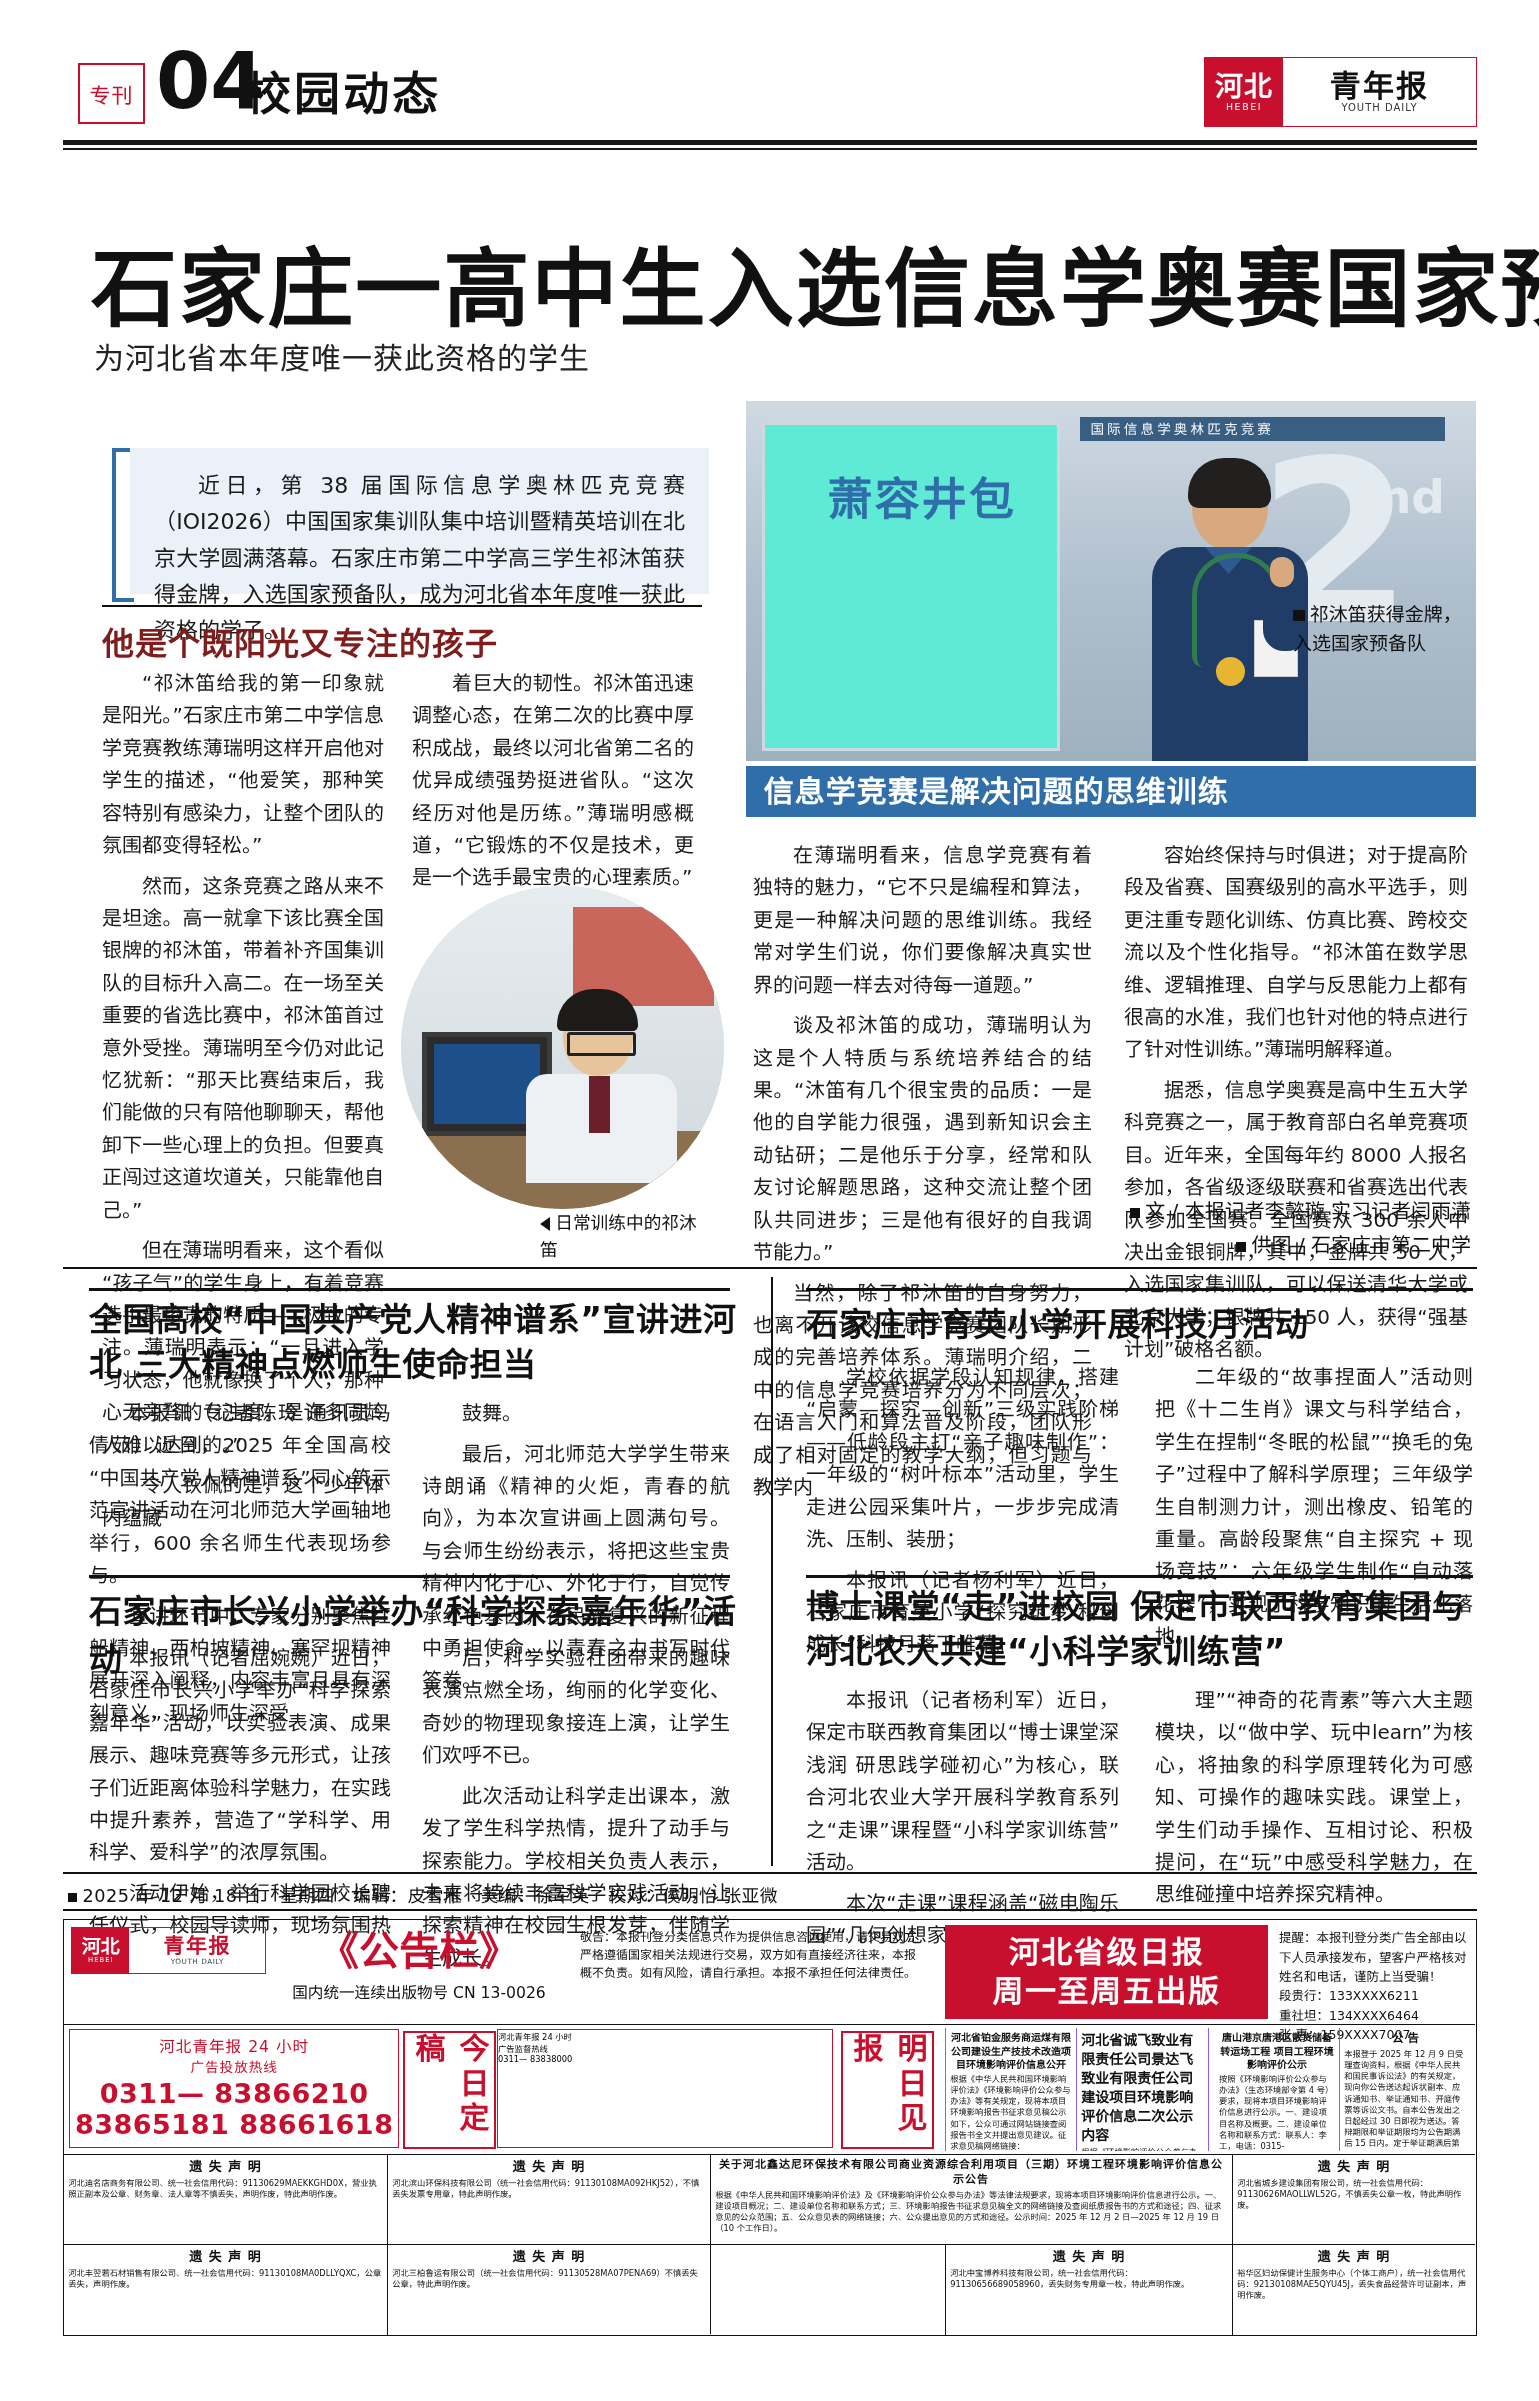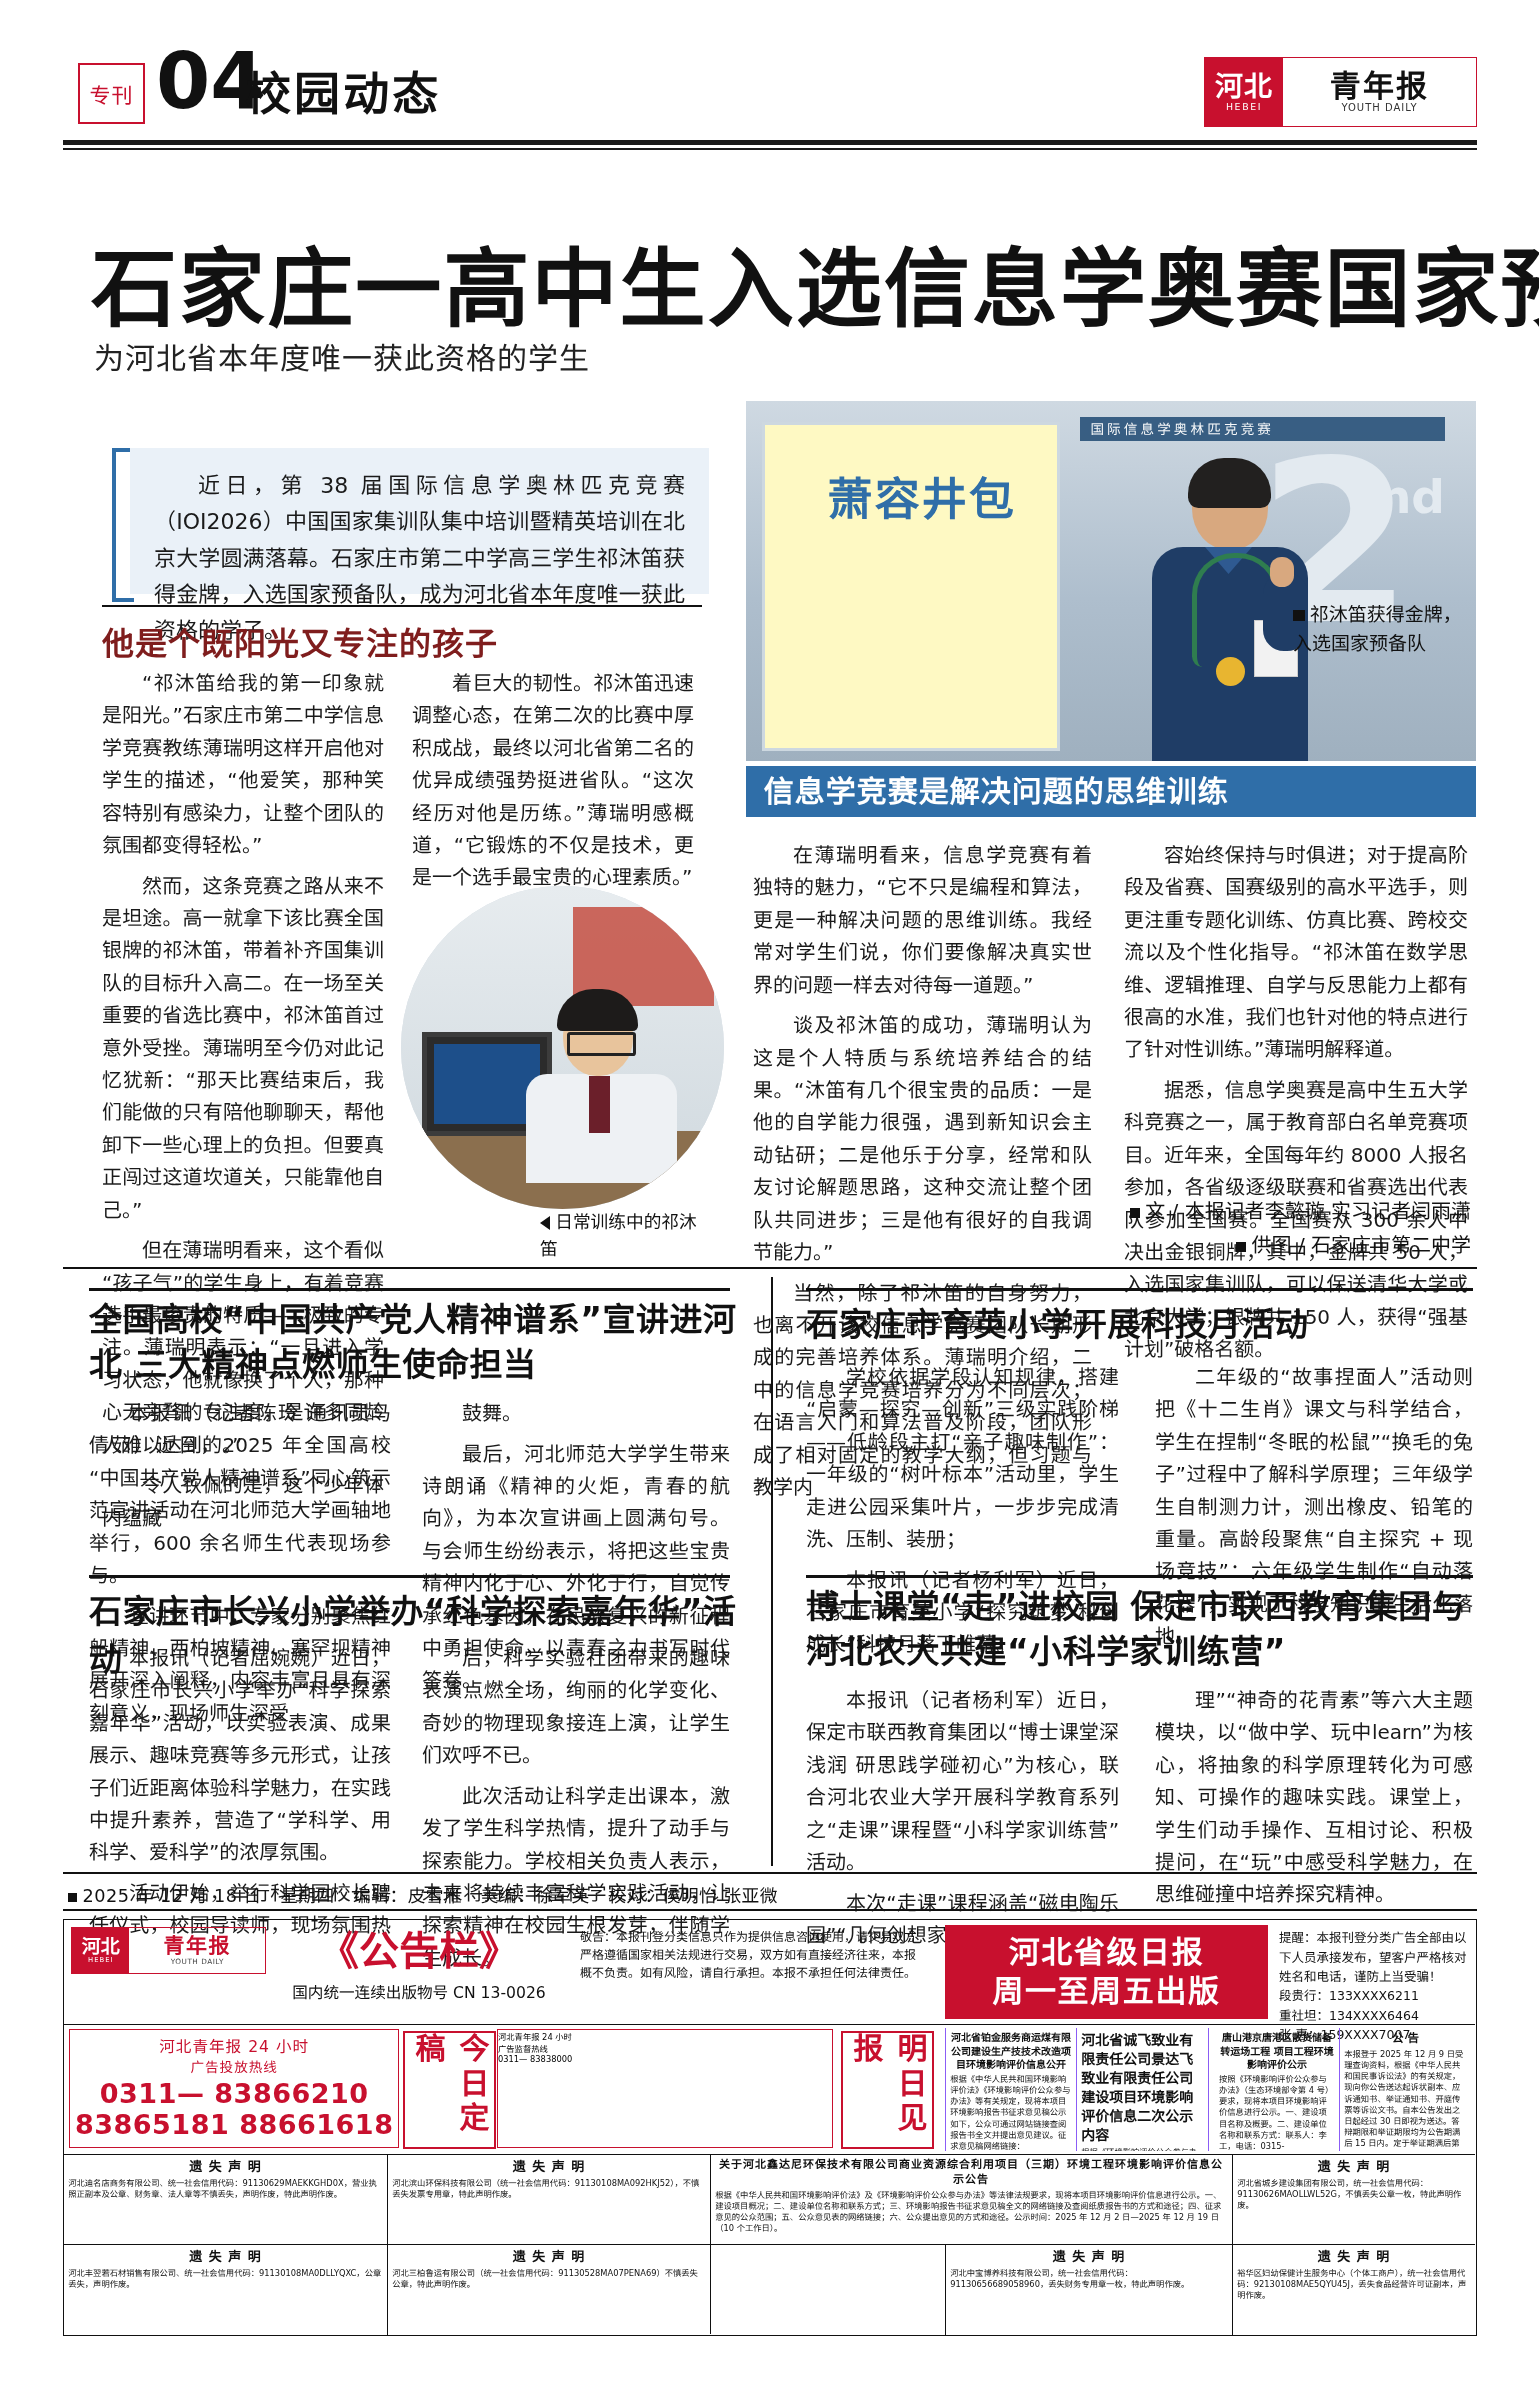--- a/index.html
+++ b/index.html
@@ -35,21 +35,21 @@
   
   .lead{position:absolute;left:130px;top:448px;width:579px;height:146px;background:#eaf1f8;
     padding:20px 24px;box-sizing:border-box;}
   .lead p{margin:0;font-size:22px;line-height:1.65;color:#1a1a1a;text-indent:2em;text-align:justify;}
   .lead-bracket{position:absolute;left:112px;top:448px;width:17.7px;height:146px;
     border-left:4.2px solid #2f6ea8;border-top:4.2px solid #2f6ea8;border-bottom:4.2px solid #2f6ea8;}
 
   
   .photo{position:absolute;left:746px;top:401px;width:730px;height:360px;overflow:hidden;background:#9fb6c6;}
   .ph-sky{position:absolute;inset:0;background:linear-gradient(180deg,#cfd9e2 0%, #aebecd 55%, #9fb0bf 100%);}
-  .ph-banner{position:absolute;left:15.6px;top:21px;width:292px;height:323px;background:#fef9c3;
+  .ph-banner{position:absolute;left:15.6px;top:21px;width:292px;height:323px;background:#5eead4;
     border:3.1px solid #cdd8e0;}
   .ph-banner .txt{position:absolute;left:63px;top:47px;font-size:45px;color:#2f6ea8;font-weight:bold;
     line-height:1.25;letter-spacing:2.1px;}
   .ph-num{position:absolute;right:63px;top:31px;font-size:224px;color:#e3eaf0;font-weight:bold;line-height:1;}
   .ph-nd{position:absolute;right:31px;top:68px;font-size:47px;color:#e3eaf0;font-weight:bold;}
   .ph-top-bar{position:absolute;right:31px;top:15.6px;width:365px;height:24px;background:#1f4a73;opacity:.85;}
   .ph-top-bar span{color:#fff;font-size:13.6px;line-height:24px;padding-left:10.4px;letter-spacing:3.1px;}
   .ph-person{position:absolute;left:396px;top:63px;width:172px;height:297px;}
   .ph-head{position:absolute;left:50px;top:0;width:76px;height:86px;background:#d8a87f;border-radius:48%;}
   .ph-hair{position:absolute;left:46px;top:-6.3px;width:83px;height:50px;background:#22201f;border-radius:36px 36px 10.4px 10.4px;}
@@ -78,21 +78,21 @@
   .circ .wall{position:absolute;inset:0;background:linear-gradient(180deg,#e7ecef 0%,#cfd8de 100%);}
   .circ .poster{position:absolute;left:172px;top:21px;width:141px;height:99px;background:#c0392b;opacity:.75;}
   .circ .desk{position:absolute;left:0;bottom:0;width:323px;height:78px;background:#8b6f4e;}
   .circ .mon{position:absolute;left:21px;top:146px;width:120px;height:94px;background:#2b2b2b;border:5.2px solid #3c3c3c;}
   .circ .mon i{position:absolute;inset:7.3px;background:#1d4f8a;display:block;}
   .circ .kid-head{position:absolute;left:162px;top:112px;width:70px;height:78px;background:#e8c49c;border-radius:48%;}
   .circ .kid-hair{position:absolute;left:156px;top:103px;width:81px;height:42px;background:#1d1b1a;border-radius:36px 36px 5.2px 5.2px;}
   .circ .kid-glass{position:absolute;left:166px;top:146px;width:63px;height:17.7px;border:3.1px solid #222;border-radius:3.1px;}
   .circ .kid-body{position:absolute;left:125px;top:188px;width:151px;height:109px;background:#eef1f4;border-radius:21px 21px 0 0;}
   .circ .kid-tie{position:absolute;left:188px;top:190px;width:21px;height:57px;background:#6b1f2a;}
-  .circ-cap{position:absolute;left:540px;top:1210px;width:172px;font-size:17.7px;color:#111;line-height:1.5;text-align:left;font-family:Liberation Mono, monospace;}
+  .circ-cap{position:absolute;left:540px;top:1210px;width:172px;font-size:17.7px;color:#111;line-height:1.5;text-align:left;}
   .circ-cap .tri{display:inline-block;width:0;height:0;border-top:7.3px solid transparent;border-bottom:7.3px solid transparent;
     border-right:10.4px solid #111;margin-right:5.2px;vertical-align:middle;}
 
   
   .bluebar{position:absolute;left:746px;top:766px;width:730px;height:51px;background:#2f6ea8;}
   .bluebar span{color:#fff;font-size:30px;font-weight:bold;line-height:51px;padding-left:17.7px;letter-spacing:1px;}
   .s2-colA{position:absolute;left:753px;top:839px;width:339px;}
   .s2-colB{position:absolute;left:1124px;top:839px;width:344px;}
   .byline{position:absolute;left:1038px;top:1194px;width:433px;text-align:right;font-size:20px;line-height:1.7;color:#111;}
   .byline .sq{display:inline-block;width:10.4px;height:10.4px;background:#111;margin-right:5.2px;}

